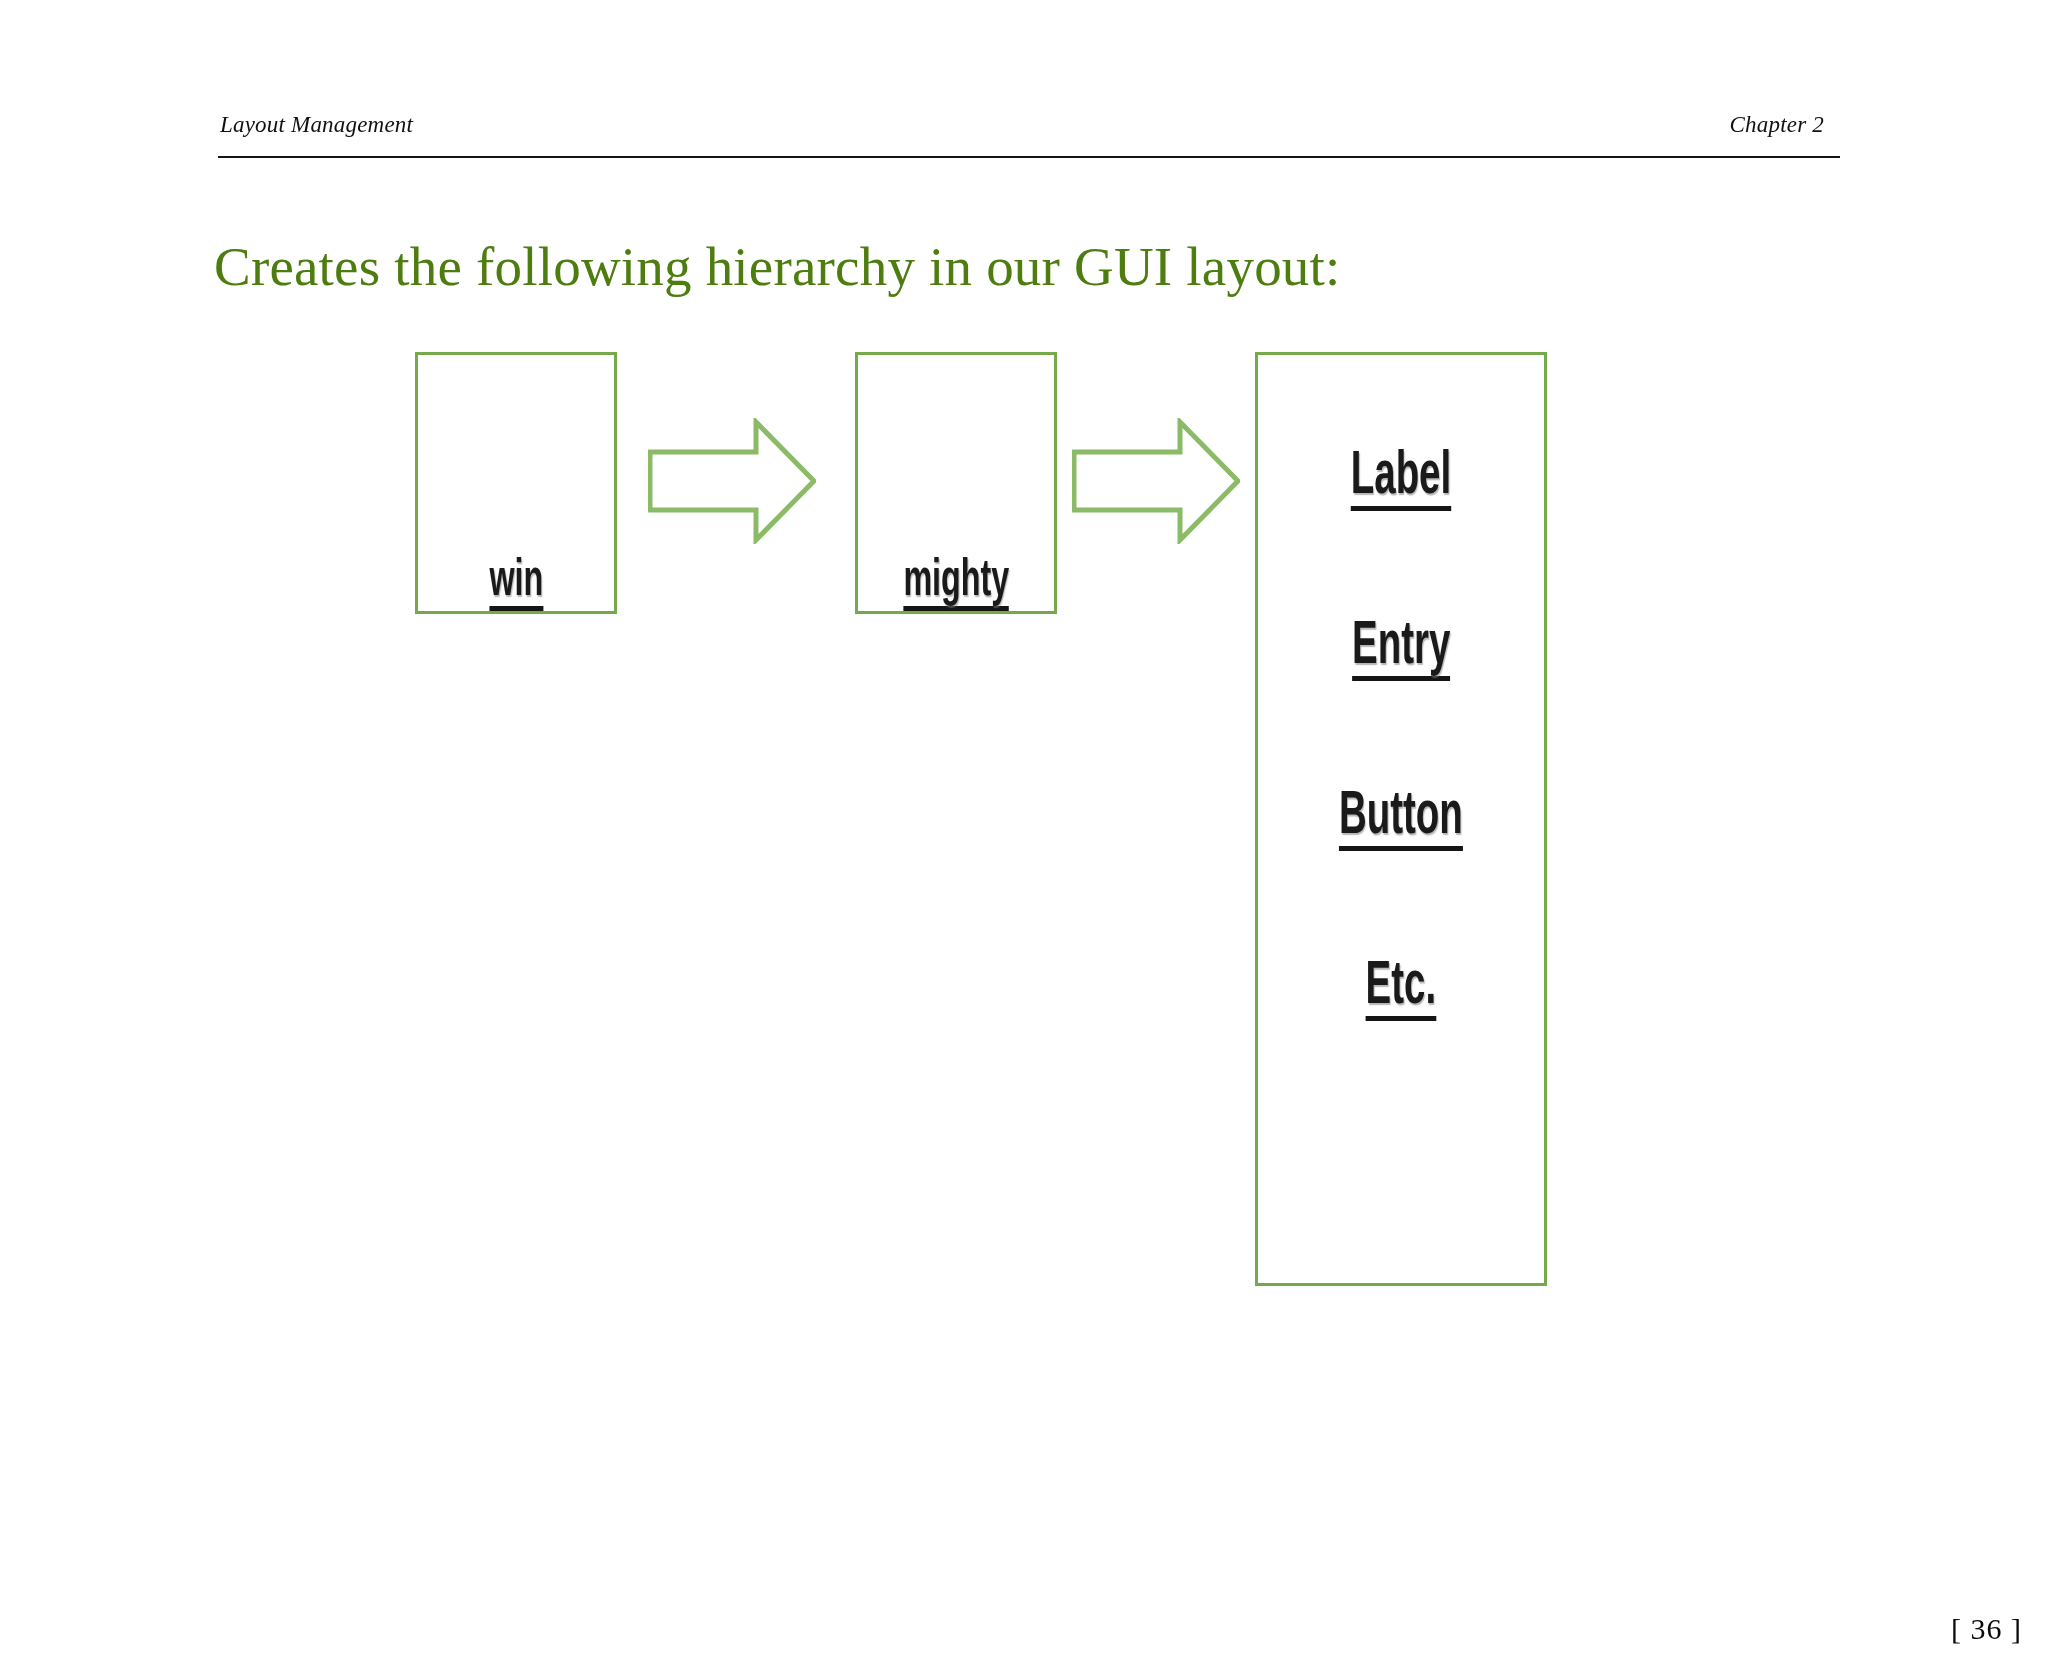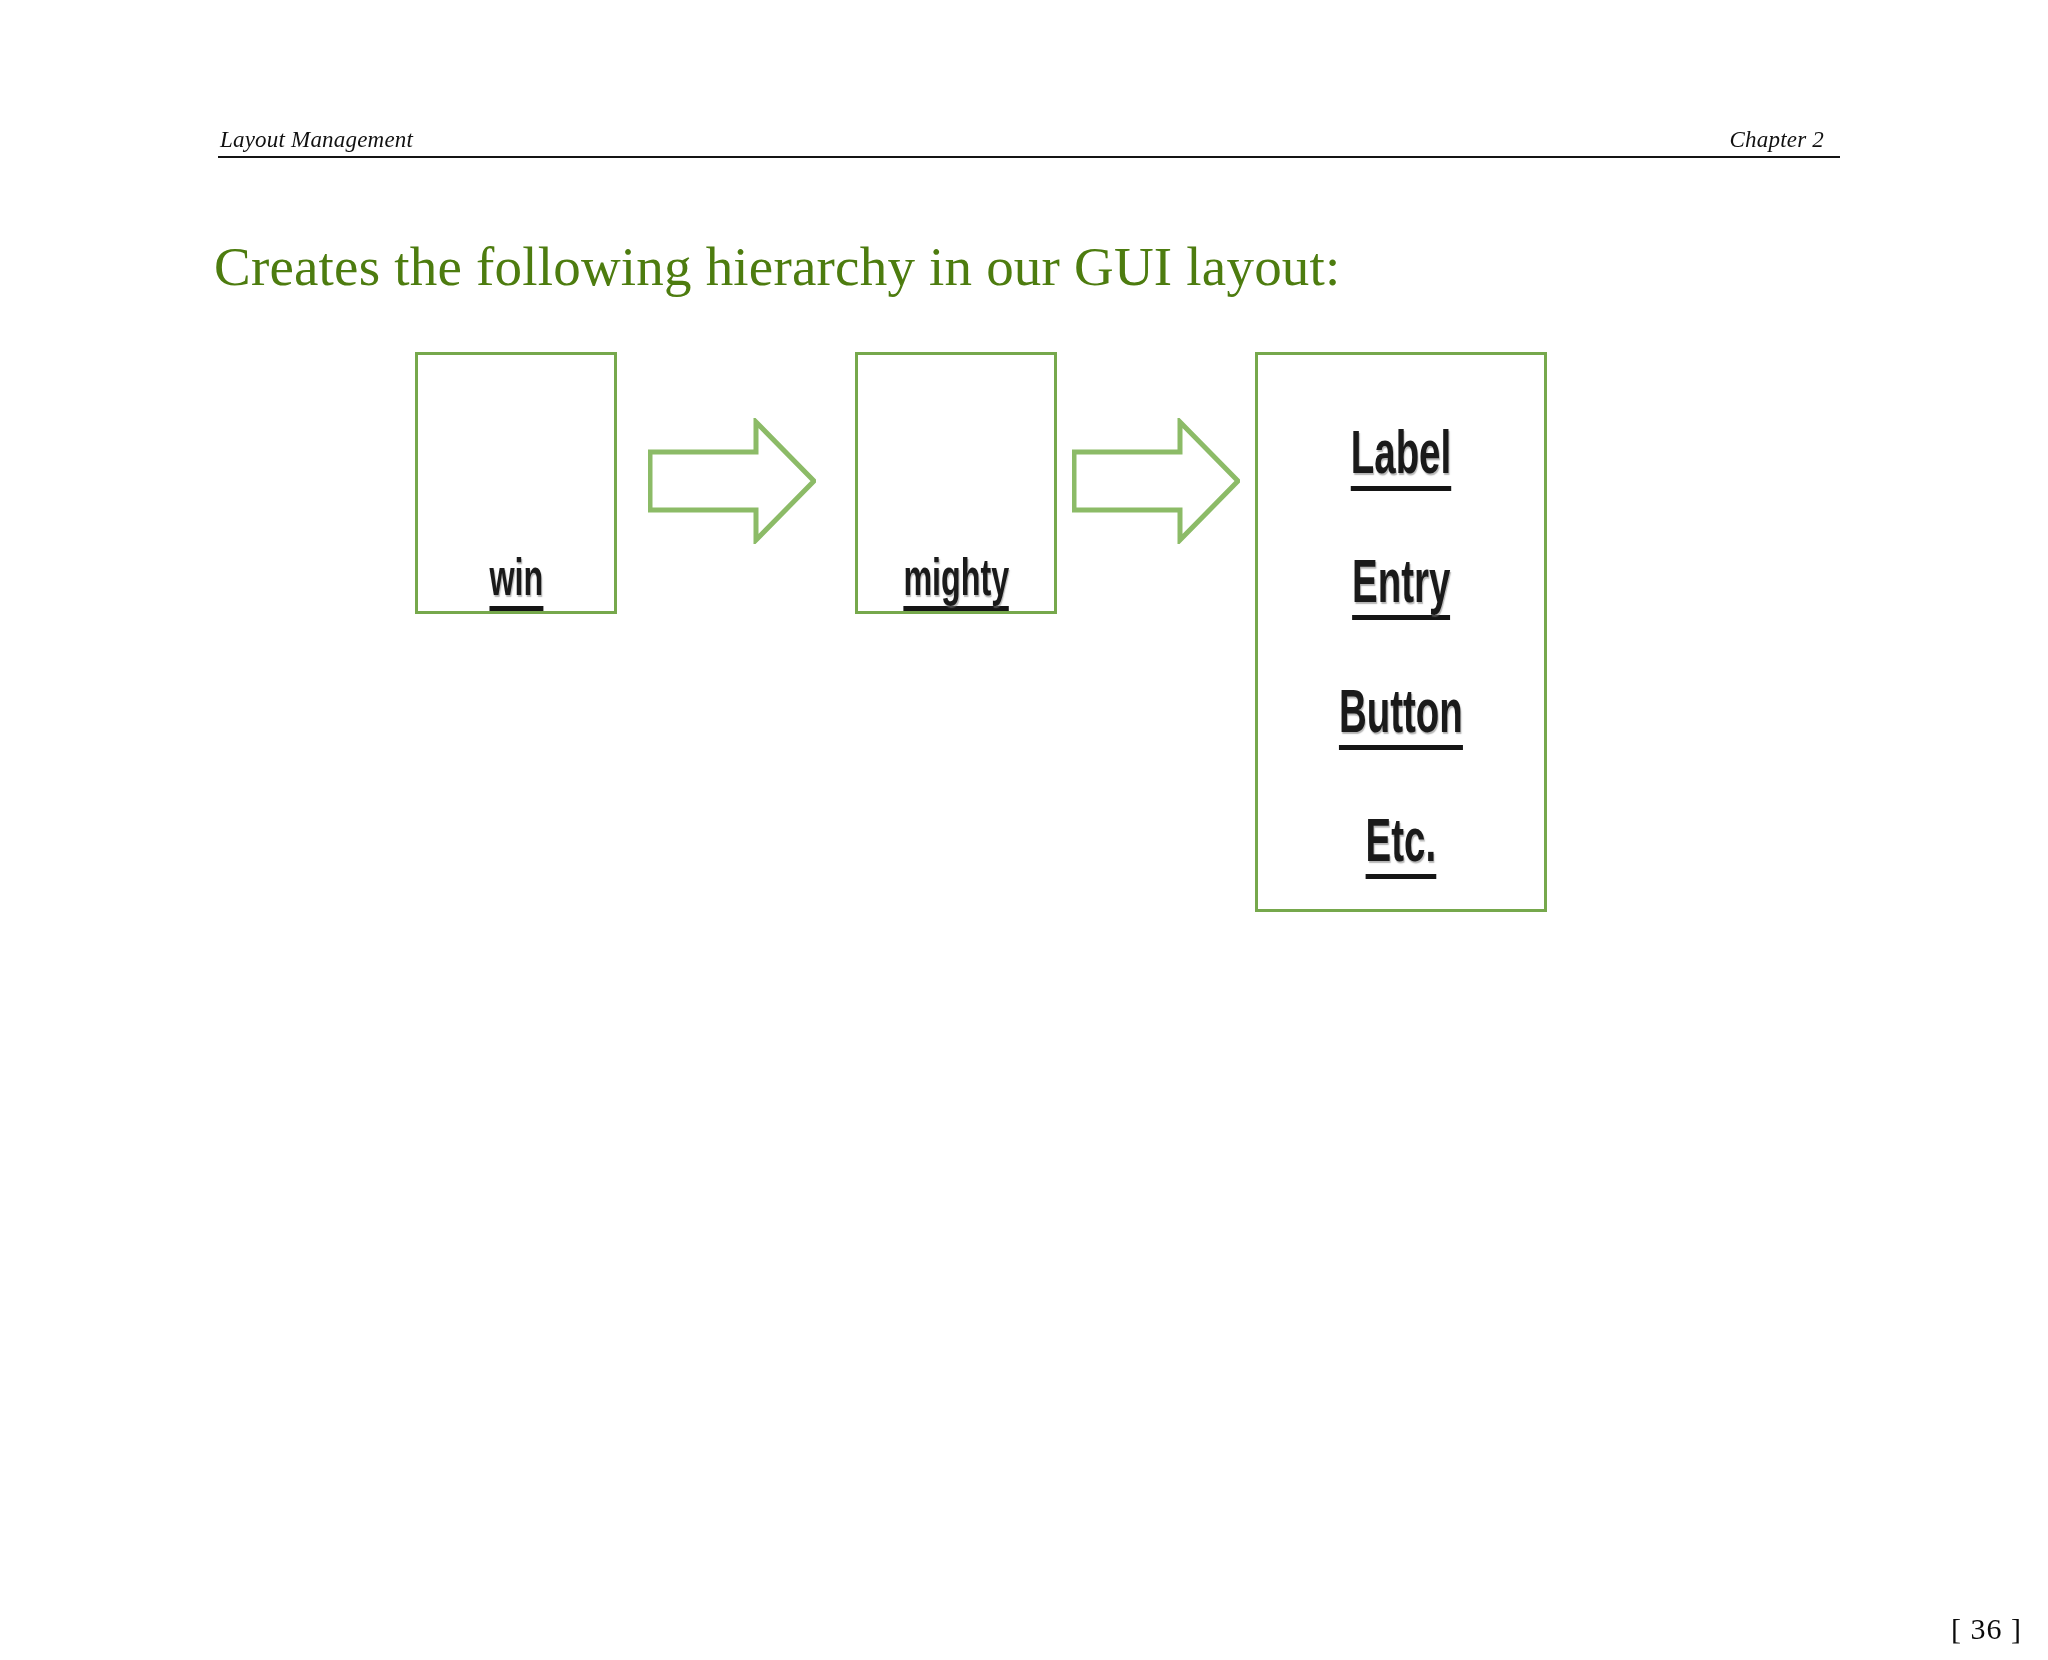--- a/index.html
+++ b/index.html
@@ -28,21 +28,21 @@
     align-items: flex-end;
     justify-content: space-between;
   }
   .header-text {
     font-family: "Liberation Serif", serif;
     font-style: italic;
     font-size: 23px;
     line-height: 1.1;
     letter-spacing: 0.2px;
     color: #111111;
-    padding-bottom: 4px;
+    padding-bottom: 19px;
     white-space: nowrap;
   }
   .header-left  { margin-left: 2px; }
   .header-right { margin-right: 16px; }
 
   
   .slide-title {
     position: absolute;
     left: 214px;
     top: 238px;
@@ -71,21 +71,21 @@
     background: #ffffff;
     border: 3px solid #76a84c;
     display: flex;
     flex-direction: column;
     align-items: center;
   }
   .node-box.single { justify-content: flex-end; }
 
   .node-box#box-win    { left: 415px;  top: 352px;  width: 202px;  height: 262px; }
   .node-box#box-mighty { left: 855px;  top: 352px;  width: 202px;  height: 262px; }
-  .node-box#box-widgets{ left: 1255px; top: 352px;  width: 292px;  height: 560px;
+  .node-box#box-widgets{ left: 1255px; top: 352px;  width: 292px;  height: 934px;
                           justify-content: flex-start; padding-top: 36px; }
 
   
   .node-label {
     font-family: "Liberation Sans Narrow", "Liberation Sans", sans-serif;
     font-weight: 700;
     font-size: 52px;
     line-height: 1;
     color: #1a1a1a;
     transform: scaleX(0.62);

